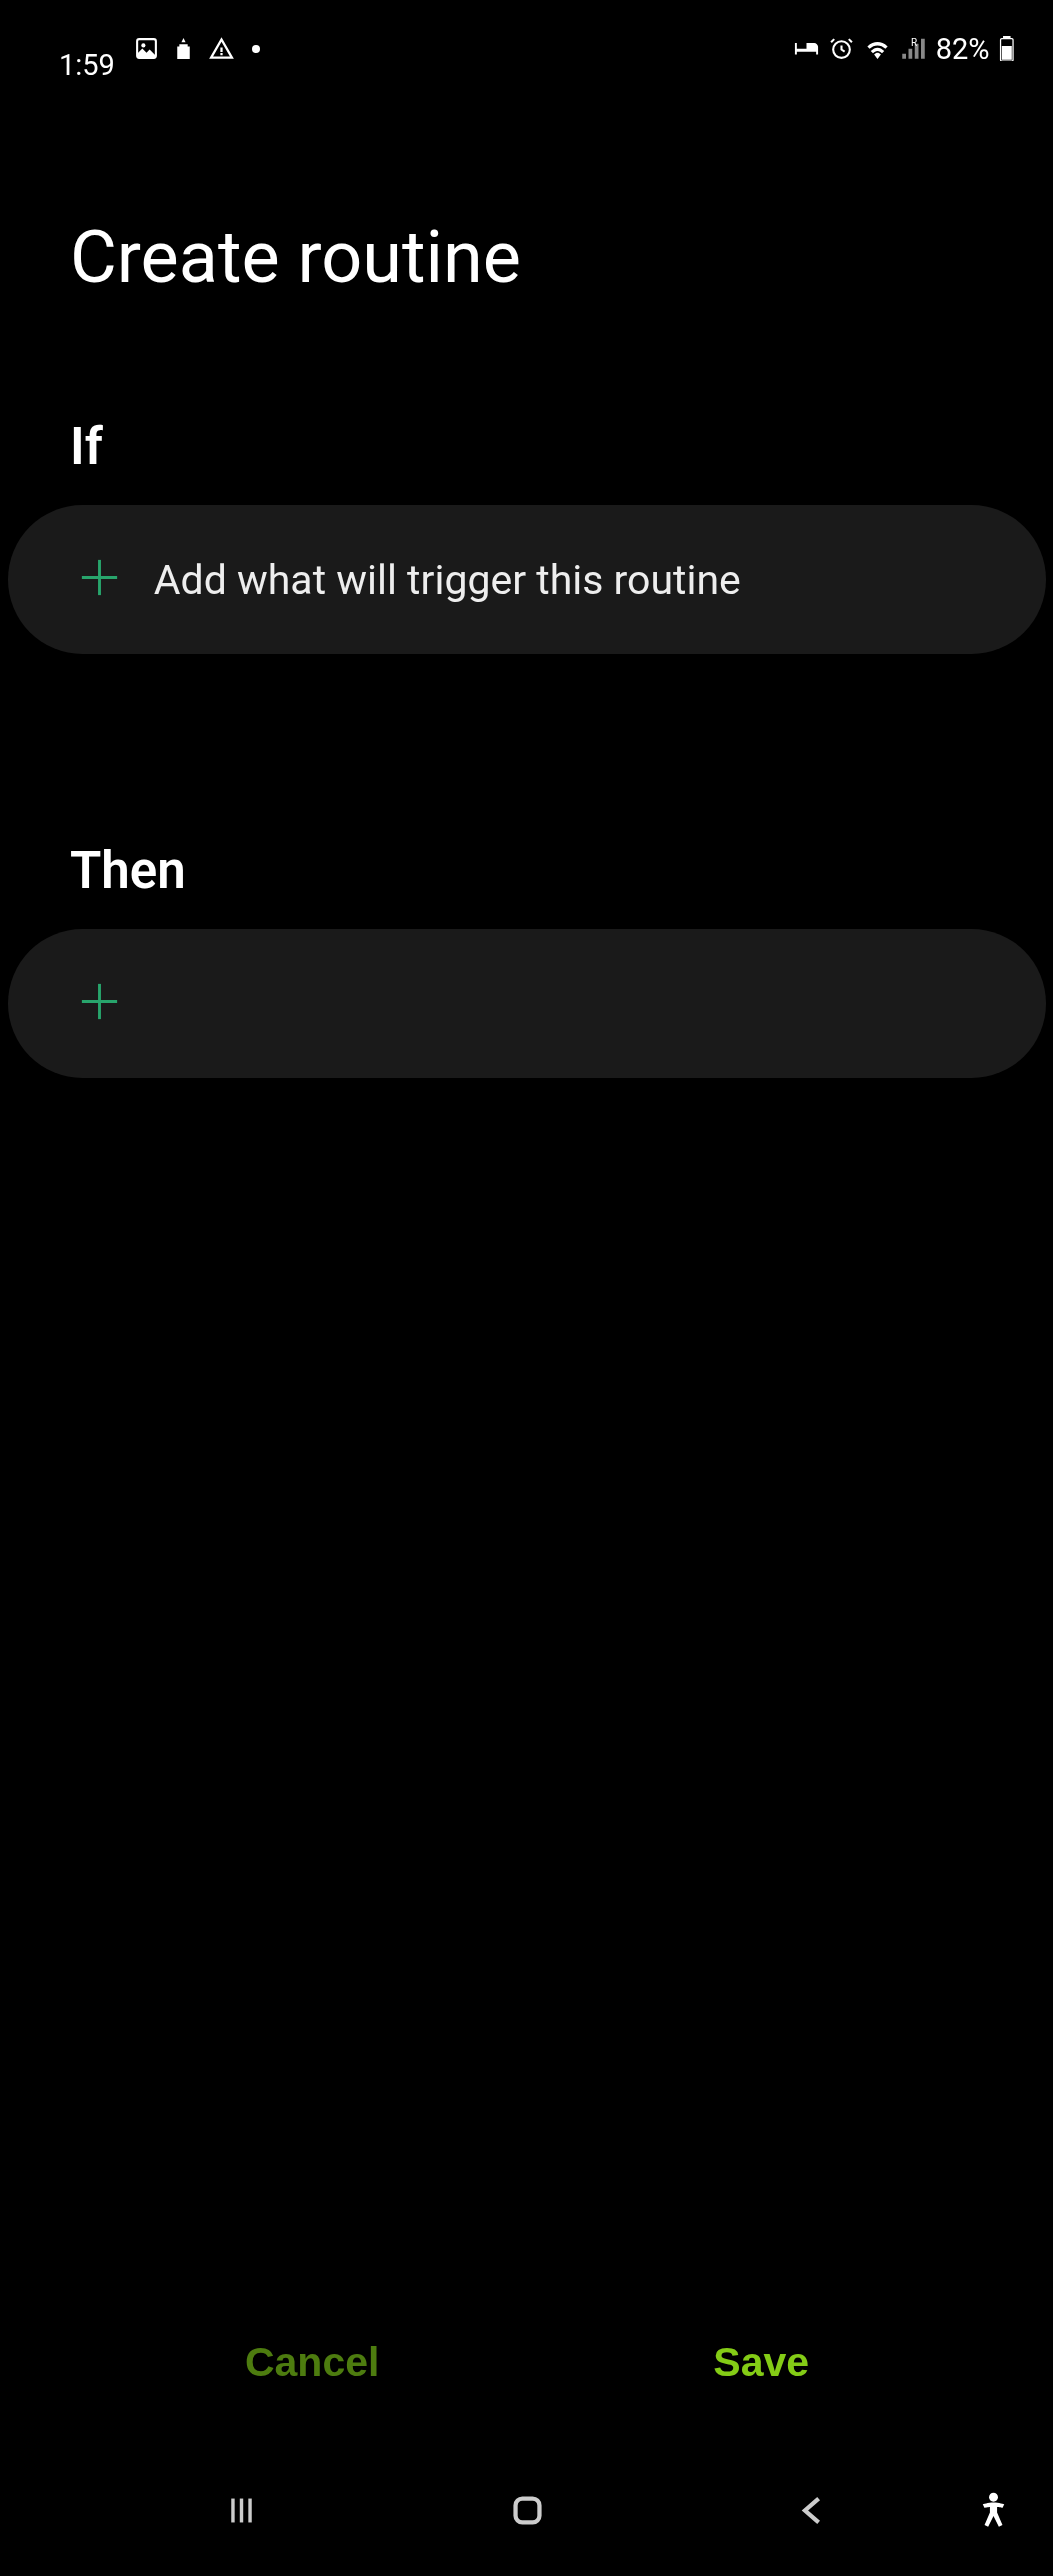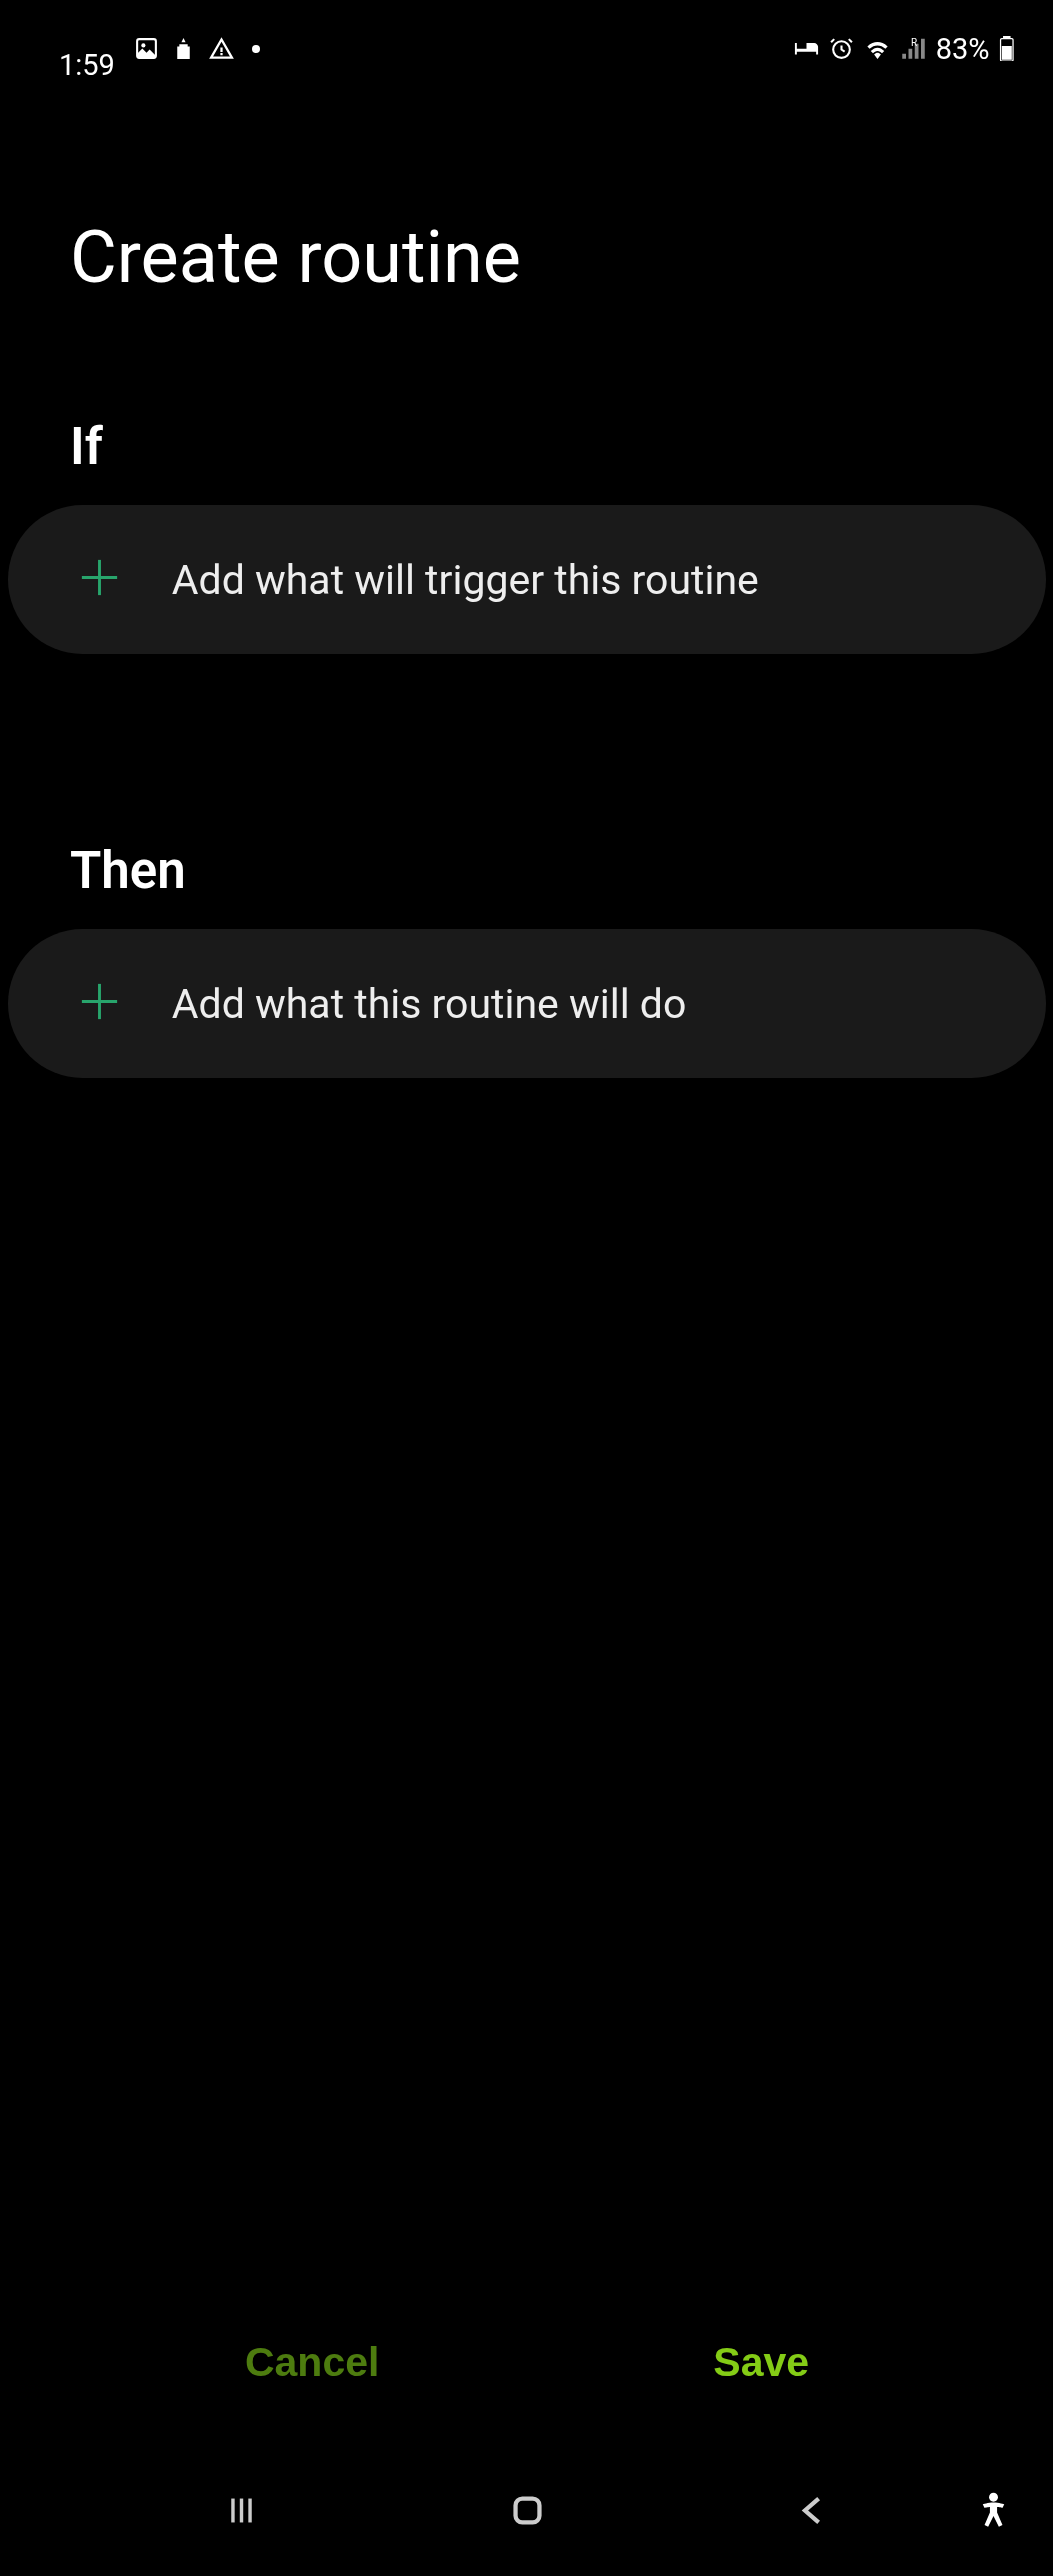--- a/index.html
+++ b/index.html
@@ -76,21 +76,21 @@
       margin-top: 31px;
     }
     
     .add-button {
       display: flex;
       align-items: center;
       background-color: #1a1a1a;
       border-radius: 78px;
       margin: 0 7.8px;
       padding: 49px 49px 49px 68px;
-      gap: 49px;
+      gap: 31px;
       cursor: pointer;
     }
     
     .plus-icon {
       color: #28a56c;
       flex-shrink: 0;
     }
     
     .add-button-text {
       font-size: 41px;
@@ -192,21 +192,21 @@
     </span>
     <span class="status-icon">
       <svg width="25" height="21.5" viewBox="0 0 20 16" fill="none" style="font-size:30px">
           <rect x="1" y="12" width="3" height="4" fill="#888"></rect>
           <rect x="6" y="8" width="3" height="8" fill="#888"></rect>
           <rect x="11" y="4" width="3" height="12" fill="#888"></rect>
           <rect x="16" y="0" width="3" height="16" fill="#888"></rect>
           <text x="8" y="6" font-size="8" fill="white">R</text>
         </svg>
     </span>
-    <span>83%</span>
+    <span>82%</span>
     <span class="status-icon">
       <svg width="15.6" height="25" viewBox="0 0 12 20" fill="white">
           <rect x="3" y="0" width="6" height="2" fill="white"></rect>
           <rect x="1" y="2" width="10" height="18" rx="1" stroke="white" stroke-width="1" fill="none"></rect>
           <rect x="2" y="8" width="8" height="11" fill="white"></rect>
         </svg>
     </span>
   </div>
 </div>
 
@@ -226,21 +226,20 @@
 
 <h2 class="section-label then">Then</h2>
 
 <div class="add-button">
   <span class="plus-icon">
     <svg width="47" height="47" viewBox="0 0 24 24" fill="none" stroke="#28a56c" stroke-width="1.5">
       <line x1="12" y1="3" x2="12" y2="21"></line>
       <line x1="3" y1="12" x2="21" y2="12"></line>
     </svg>
   </span>
-  <span class="add-button-text">Add what this routine will do</span>
 </div>
 
 <div class="bottom-actions">
   <button class="action-button cancel-btn">Cancel</button>
   <button class="action-button save-btn">Save</button>
 </div>
 
 <div class="nav-bar">
   <span class="nav-icon">
     <svg width="41" height="41" viewBox="0 0 24 24" fill="none" stroke="#cccccc" stroke-width="2">

